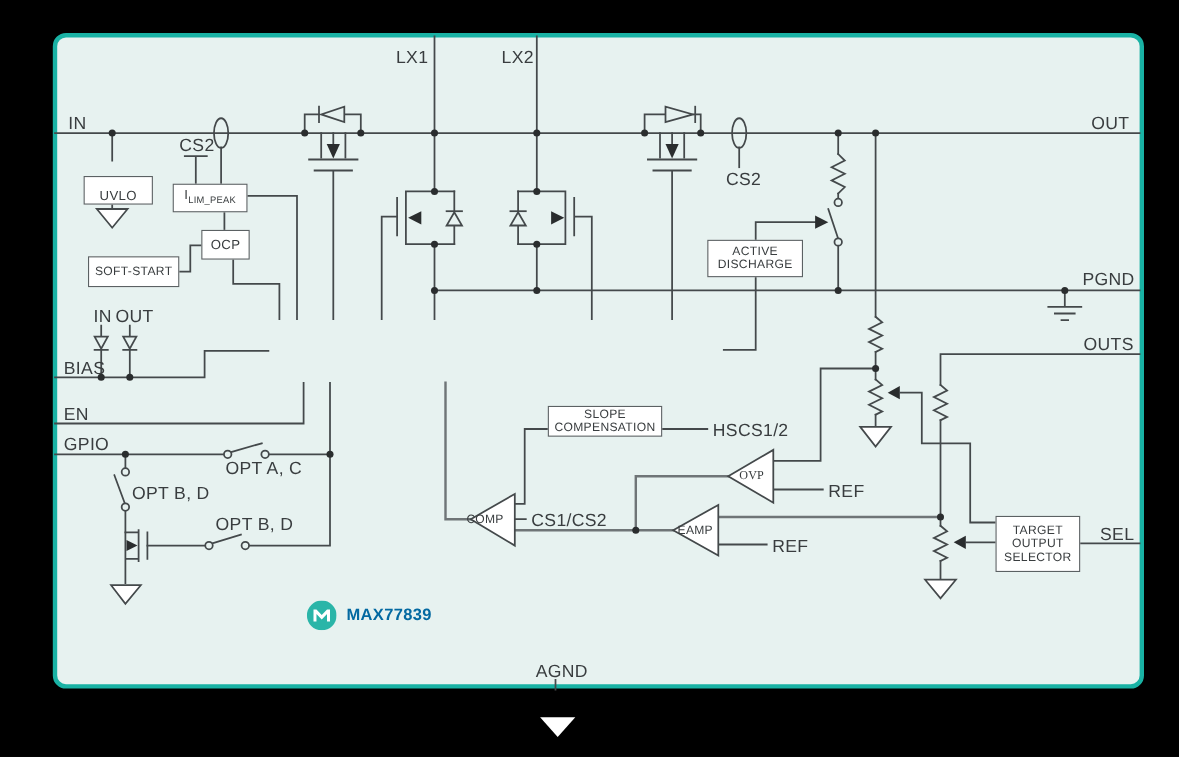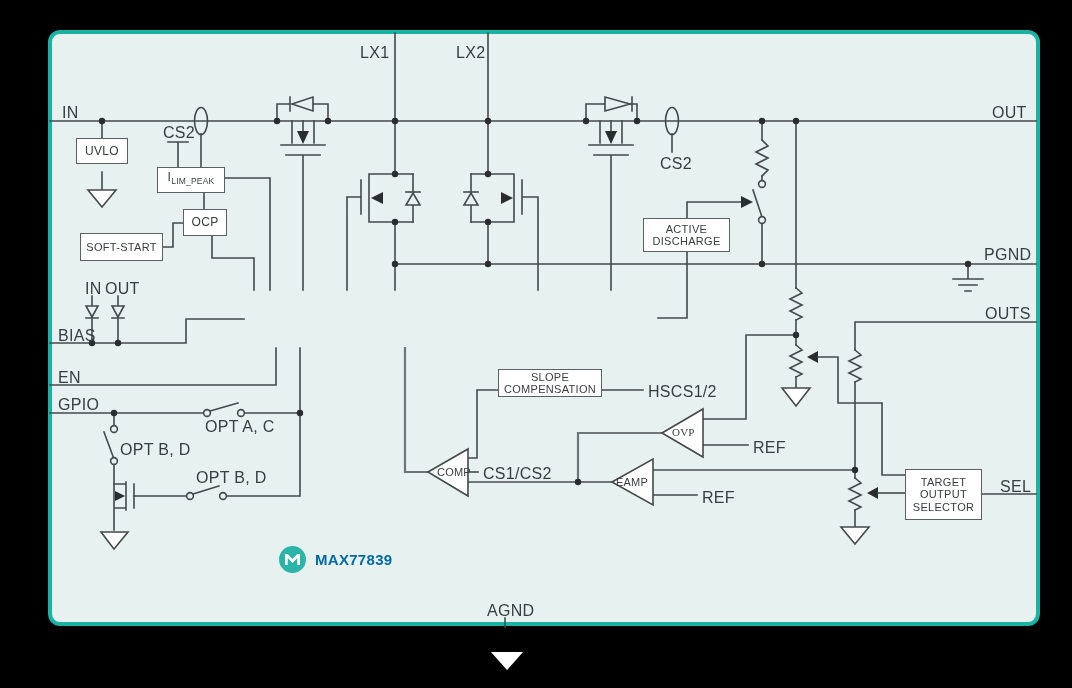--- a/index.html
+++ b/index.html
@@ -206,21 +206,21 @@
         <circle cx="114" cy="429" r="3.4"></circle>
           <circle cx="114" cy="461" r="3.4"></circle>
         <circle cx="190" cy="496" r="3.4"></circle>
           <circle cx="223" cy="496" r="3.4"></circle>
         <circle cx="762" cy="184" r="3.4"></circle>
           <circle cx="762" cy="220" r="3.4"></circle>
       </g>
     </g>
   </svg>
 
-  <div class="box" style="left:76px;top:138px;width:52px;height:26px;">
+  <div class="box" style="left:76px;top:160px;width:63px;height:26px;align-items:flex-end;">
     <span>UVLO</span>
   </div>
   <div class="box" style="left:157px;top:167px;width:68px;height:26px;">
     <span><span>I</span><sub class="sub">LIM_PEAK</sub></span>
   </div>
   <div class="box" style="left:183px;top:209px;width:44px;height:27px;">
     <span>OCP</span>
   </div>
   <div class="box" style="left:80px;top:233px;width:83px;height:28px;">
     <span class="sm">SOFT-START</span>
@@ -262,21 +262,21 @@
   <div class="lbl" style="left:648px;top:383px;">HSCS1/2</div>
   <div class="lbl" style="left:483px;top:465px;">CS1/CS2</div>
   <div class="lbl" style="left:753px;top:439px;">REF</div>
   <div class="lbl" style="left:702px;top:489px;">REF</div>
   <div class="lbl" style="left:205px;top:418px;">OPT A, C</div>
   <div class="lbl" style="left:120px;top:441px;">OPT B, D</div>
   <div class="lbl" style="left:196px;top:469px;">OPT B, D</div>
   <div class="lbl" style="left:85px;top:280px;">IN</div>
   <div class="lbl" style="left:105px;top:280px;">OUT</div>
 
-  <div class="lbl amp-lbl" style="left:437px;top:466px;">COMP</div>
+  <div class="lbl amp-lbl" style="left:424px;top:466px;">COMP</div>
   <div class="lbl amp-lbl" style="left:616px;top:476px;">EAMP</div>
   <div class="lbl amp-lbl" style="left:672px;top:426px;font-family:Liberation Serif, serif;">OVP</div>
 
   <div class="brand">
     <svg width="27" height="27" viewBox="0 0 27 27">
       <circle cx="13.5" cy="13.5" r="13.5" fill="#2ab5a8"></circle>
       <polygon fill="#fff" points="6,19 6,8 8.7,8 13.5,13 18.3,8 21,8 21,19 18.3,19 18.3,12.1 13.5,17.1 8.7,12.1 8.7,19"></polygon>
     </svg>
     <span class="brand-text">MAX77839</span>
   </div>

